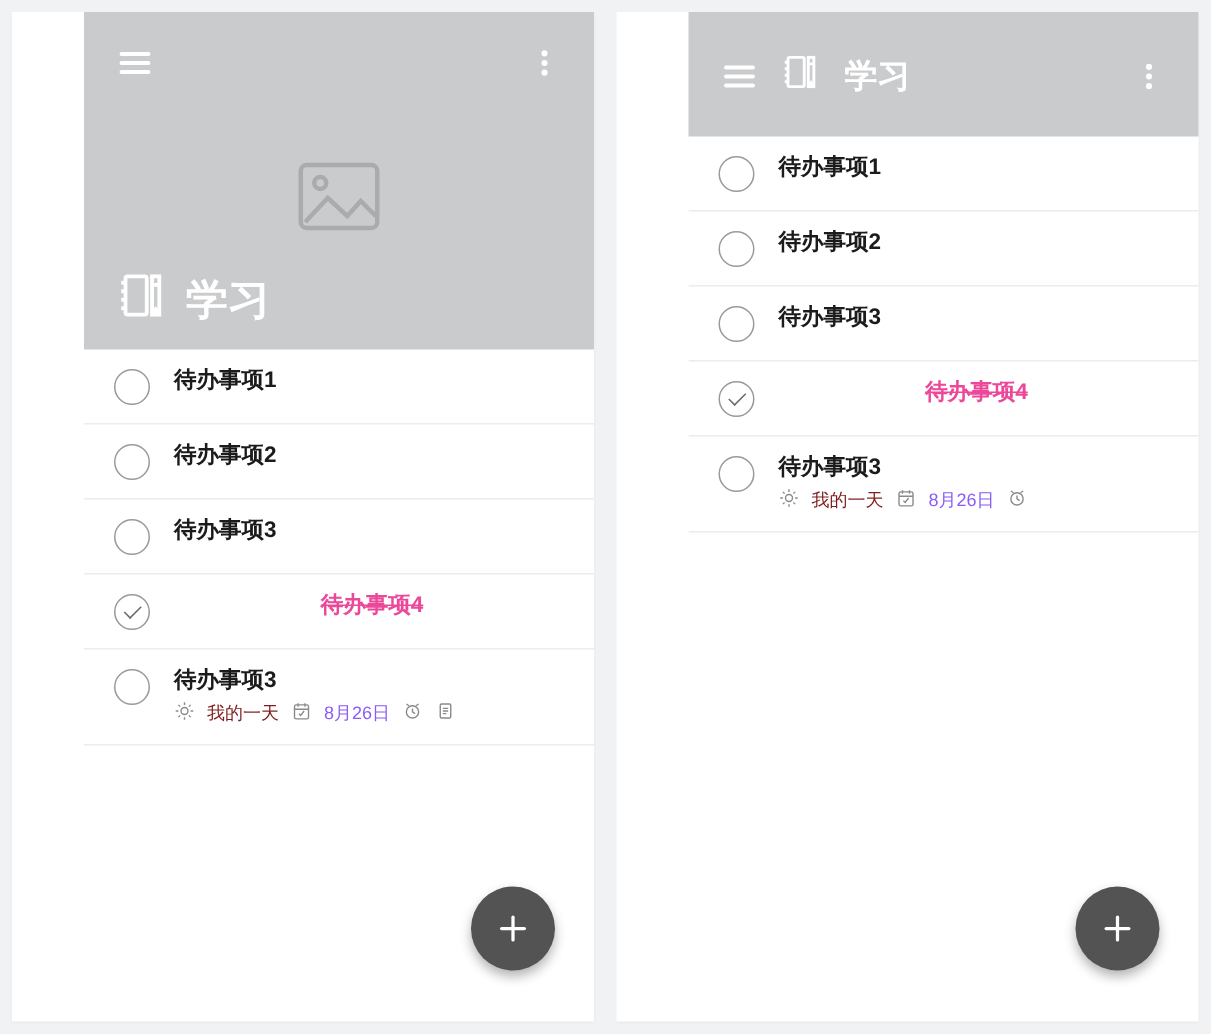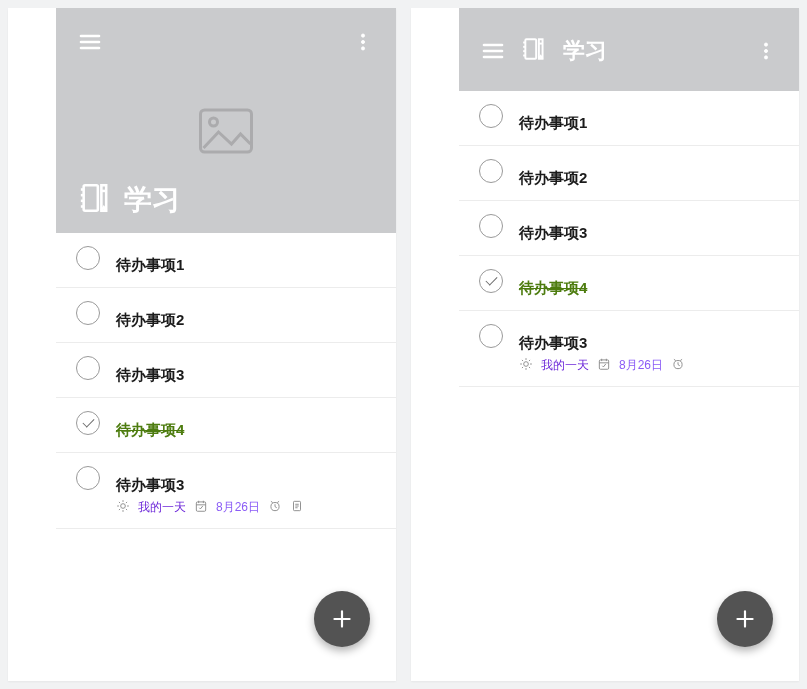--- a/index.html
+++ b/index.html
@@ -102,34 +102,34 @@
     width:10px; height:5px;
     border-left:1.5px solid #6a6a6a;
     border-bottom:1.5px solid #6a6a6a;
     transform: rotate(-45deg) translate(1px,-1px);
   }
   .item-body { flex:1; display:flex; flex-direction:column; gap:4px; }
   .item-title {
     font-size:15px;
     color:#1b1b1b;
     font-weight:600;
-    margin-top:12px;
   }
   .item-title.done {
     text-decoration: line-through;
-    color:#4d7c0f;
+    color:#ec4899;
+    text-align:center;
   }
   .meta {
     display:flex;
     align-items:center;
     gap:8px;
     font-size:12px;
     color:#9a9a9a;
   }
-  .meta .txt { color:#6d28d9; }
+  .meta .txt { color:#7f1d1d; }
   .meta .txt.date { color:#8b5cf6; }
   .meta svg { width:14px; height:14px; stroke:#8a8a8a; fill:none; }
 
   
   .fab {
     position:absolute;
     right:26px;
     bottom:34px;
     width:56px; height:56px;
     border-radius:50%;

